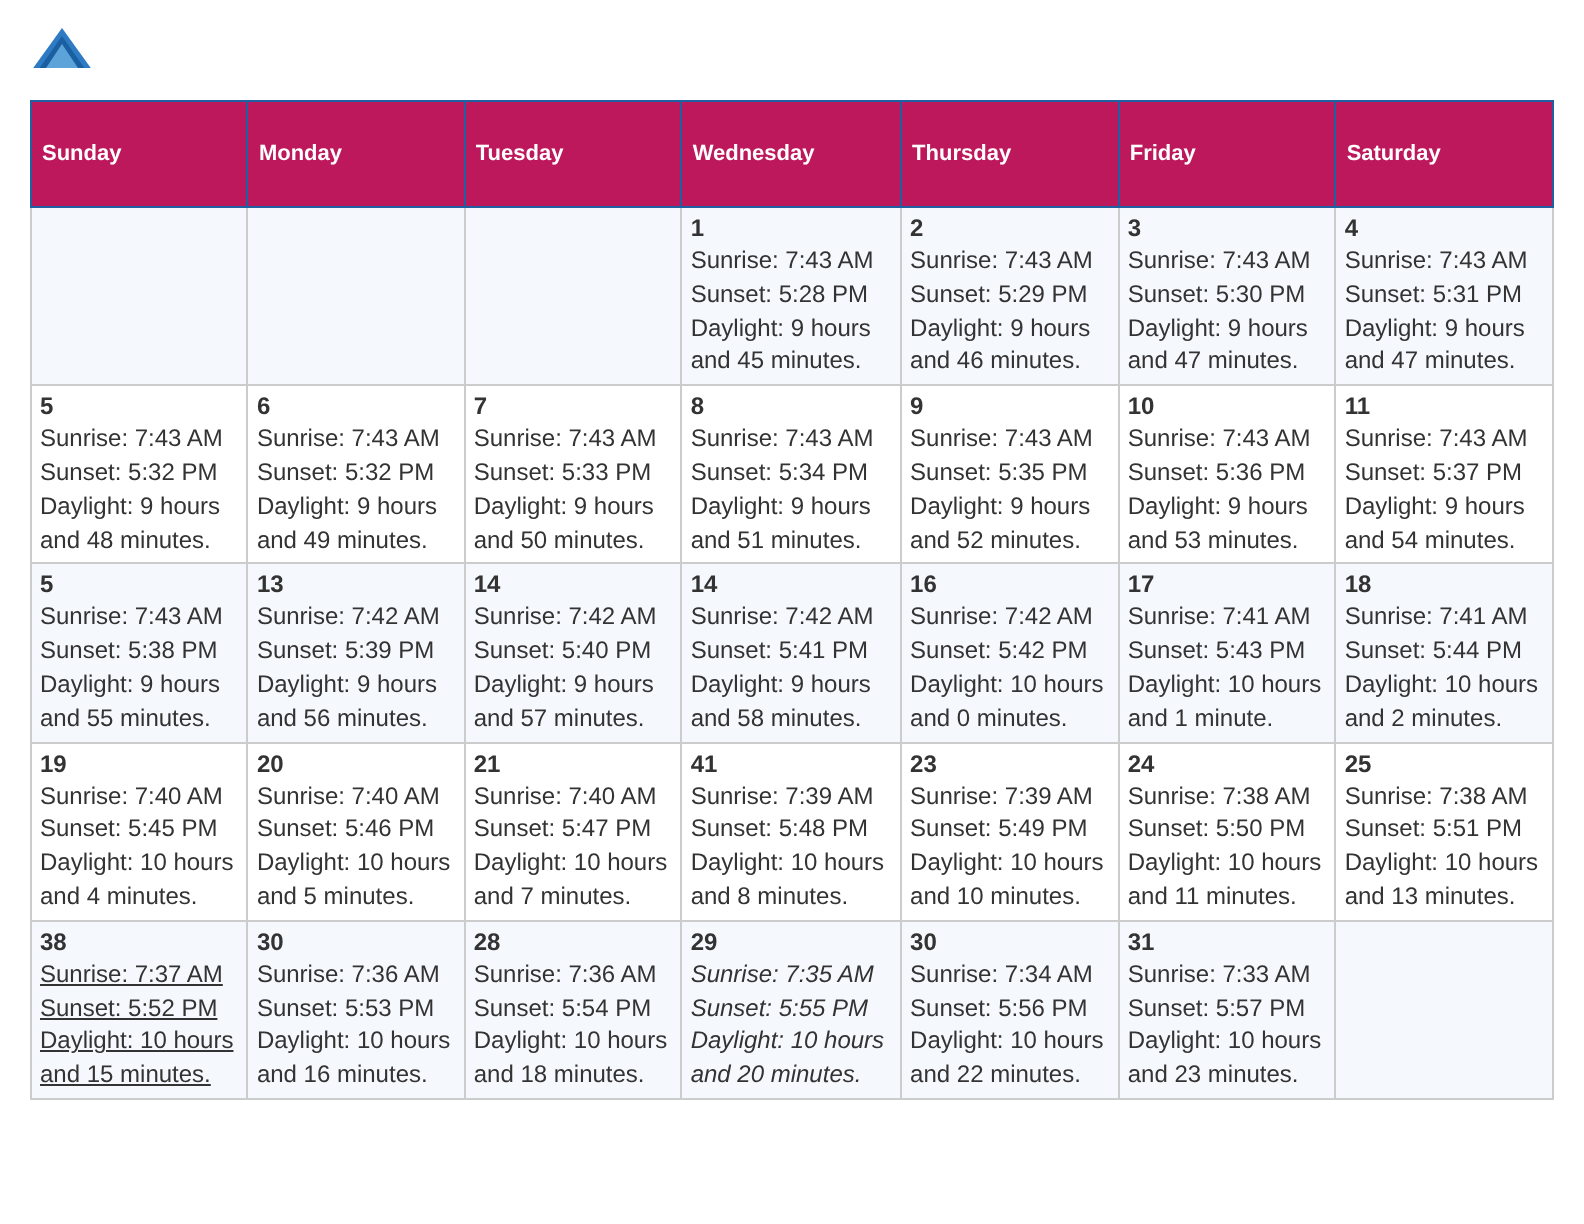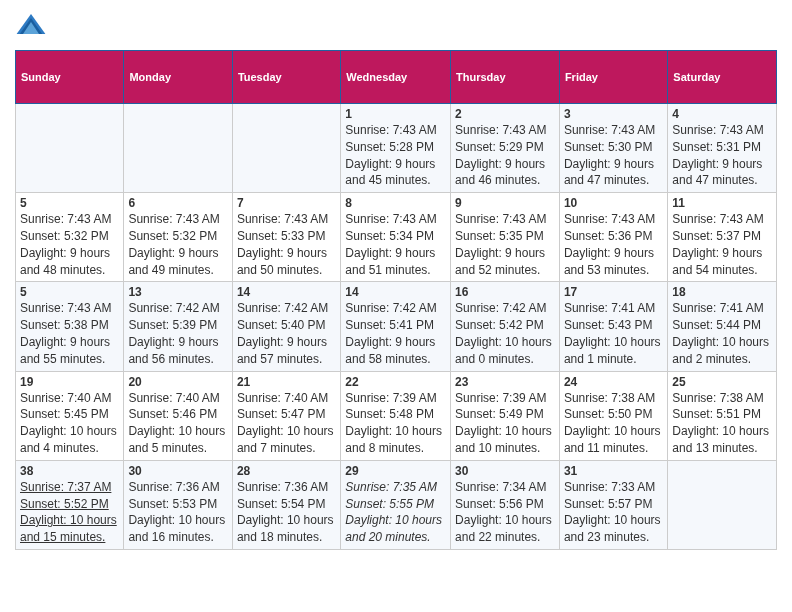--- a/index.html
+++ b/index.html
@@ -268,21 +268,21 @@
 Sunset: 5:46 PM
 Daylight: 10 hours and 5 minutes.</div>
           </td>
           <td>
             <span class="day-number">21</span>
             <div class="day-info" style="white-space: pre-line;">Sunrise: 7:40 AM
 Sunset: 5:47 PM
 Daylight: 10 hours and 7 minutes.</div>
           </td>
           <td>
-            <span class="day-number">22</span>
+            <span class="day-number">41</span>
             <div class="day-info" style="white-space: pre-line;">Sunrise: 7:39 AM
 Sunset: 5:48 PM
 Daylight: 10 hours and 8 minutes.</div>
           </td>
           <td>
             <span class="day-number">23</span>
             <div class="day-info" style="white-space: pre-line;">Sunrise: 7:39 AM
 Sunset: 5:49 PM
 Daylight: 10 hours and 10 minutes.</div>
           </td>

